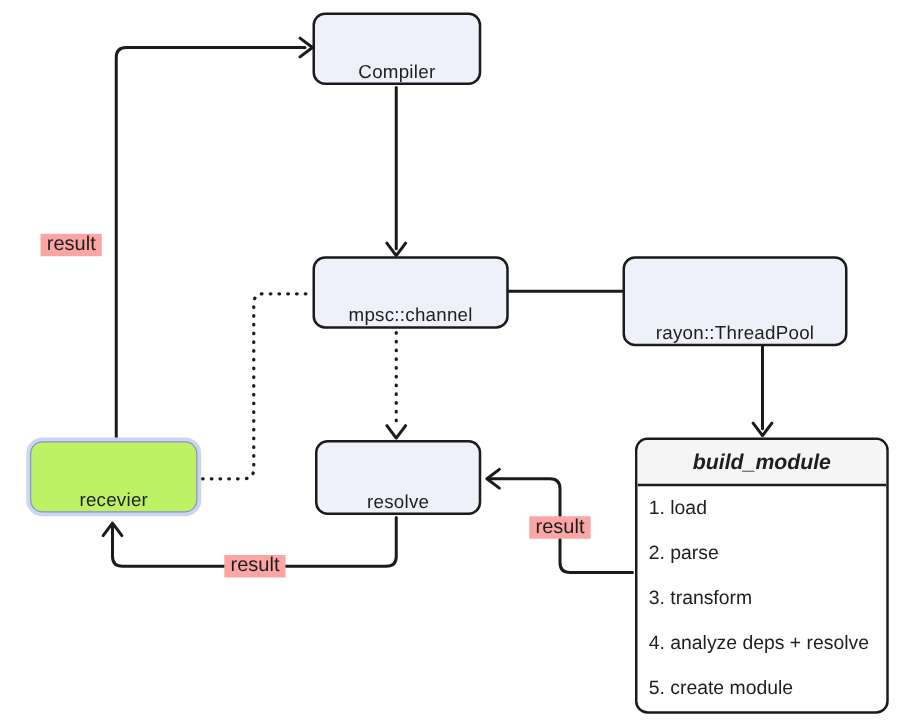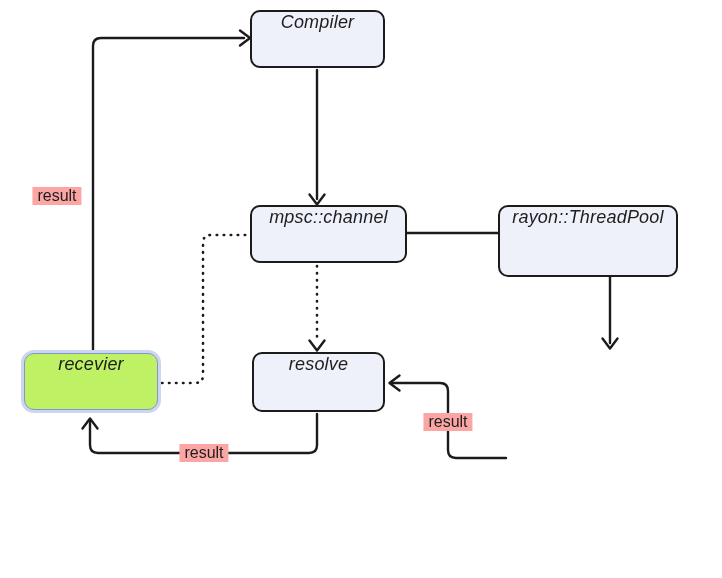--- a/index.html
+++ b/index.html
@@ -32,28 +32,27 @@
     fill: none;
     stroke: #1b1b1b;
     stroke-width: 2.4;
     stroke-linecap: round;
     stroke-linejoin: round;
   }
   .node {
     position: absolute;
     box-sizing: border-box;
     display: flex;
-    align-items: flex-start;
+    align-items: flex-end;
     justify-content: center;
     background: #eef1f9;
     border: 2px solid #1b1b1b;
     border-radius: 10px;
-    font-size: 18px;
+    font-size: 15px;
     letter-spacing: 0.2px;
-    font-style: italic;
   }
   #node-compiler     { left: 250px; top: 10px;  width: 135px; height: 58px; }
   #node-mpsc-channel { left: 250px; top: 205px; width: 157px; height: 58px; }
   #node-rayon        { left: 498px; top: 205px; width: 180px; height: 72px; }
   #node-sender       { left: 252px; top: 352px; width: 133px; height: 60px; }
   #node-recevier {
     left: 24px; top: 353px; width: 134px; height: 57px;
     border: 1.5px solid #8296cd;
     box-shadow: 0 0 0 3px #ccd6f1;
     background: #bef264;
@@ -158,20 +157,32 @@
   </div>
 
   <div class="node" id="node-recevier">
     <span>recevier</span>
   </div>
 
   <div class="node" id="node-sender">
     <span>resolve</span>
   </div>
 
+  <div id="node-build-module">
+    <div id="build-module-header">
+      <span>build_module</span>
+    </div>
+    <div>
+      <div class="build-step">1. load</div>
+      <div class="build-step">2. parse</div>
+      <div class="build-step">3. transform</div>
+      <div class="build-step">4. analyze deps + resolve</div>
+      <div class="build-step">5. create module</div>
+    </div>
+  </div>
 
   <div class="edge-label" id="label-result-left">result</div>
 
   <div class="edge-label" id="label-result-bottom">result</div>
 
   <div class="edge-label" id="label-result-right">result</div>
 
 </div>
 
 </body></html>

